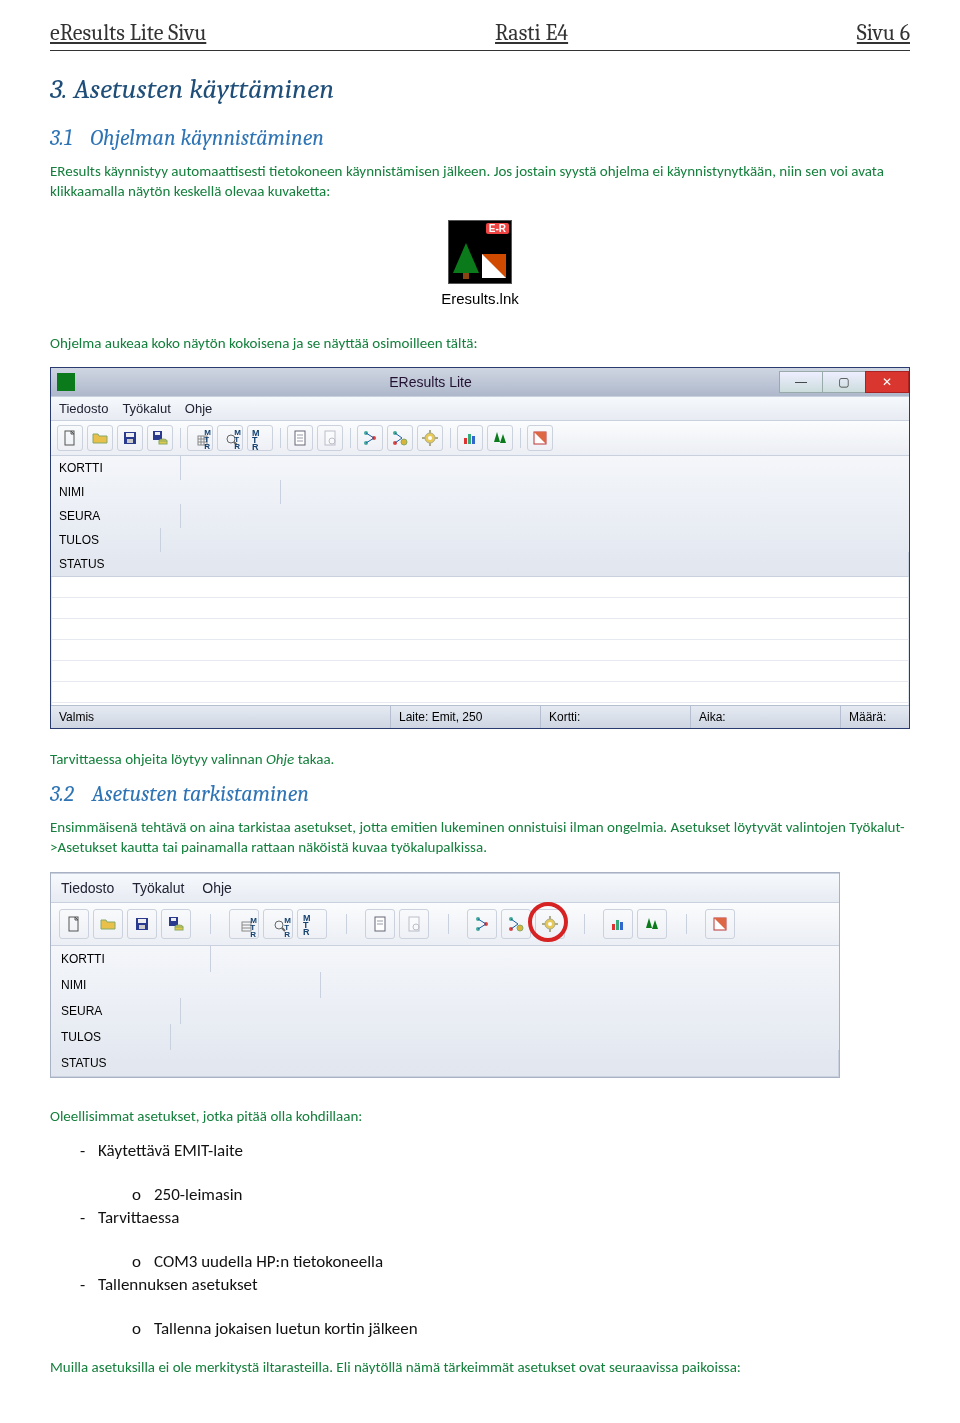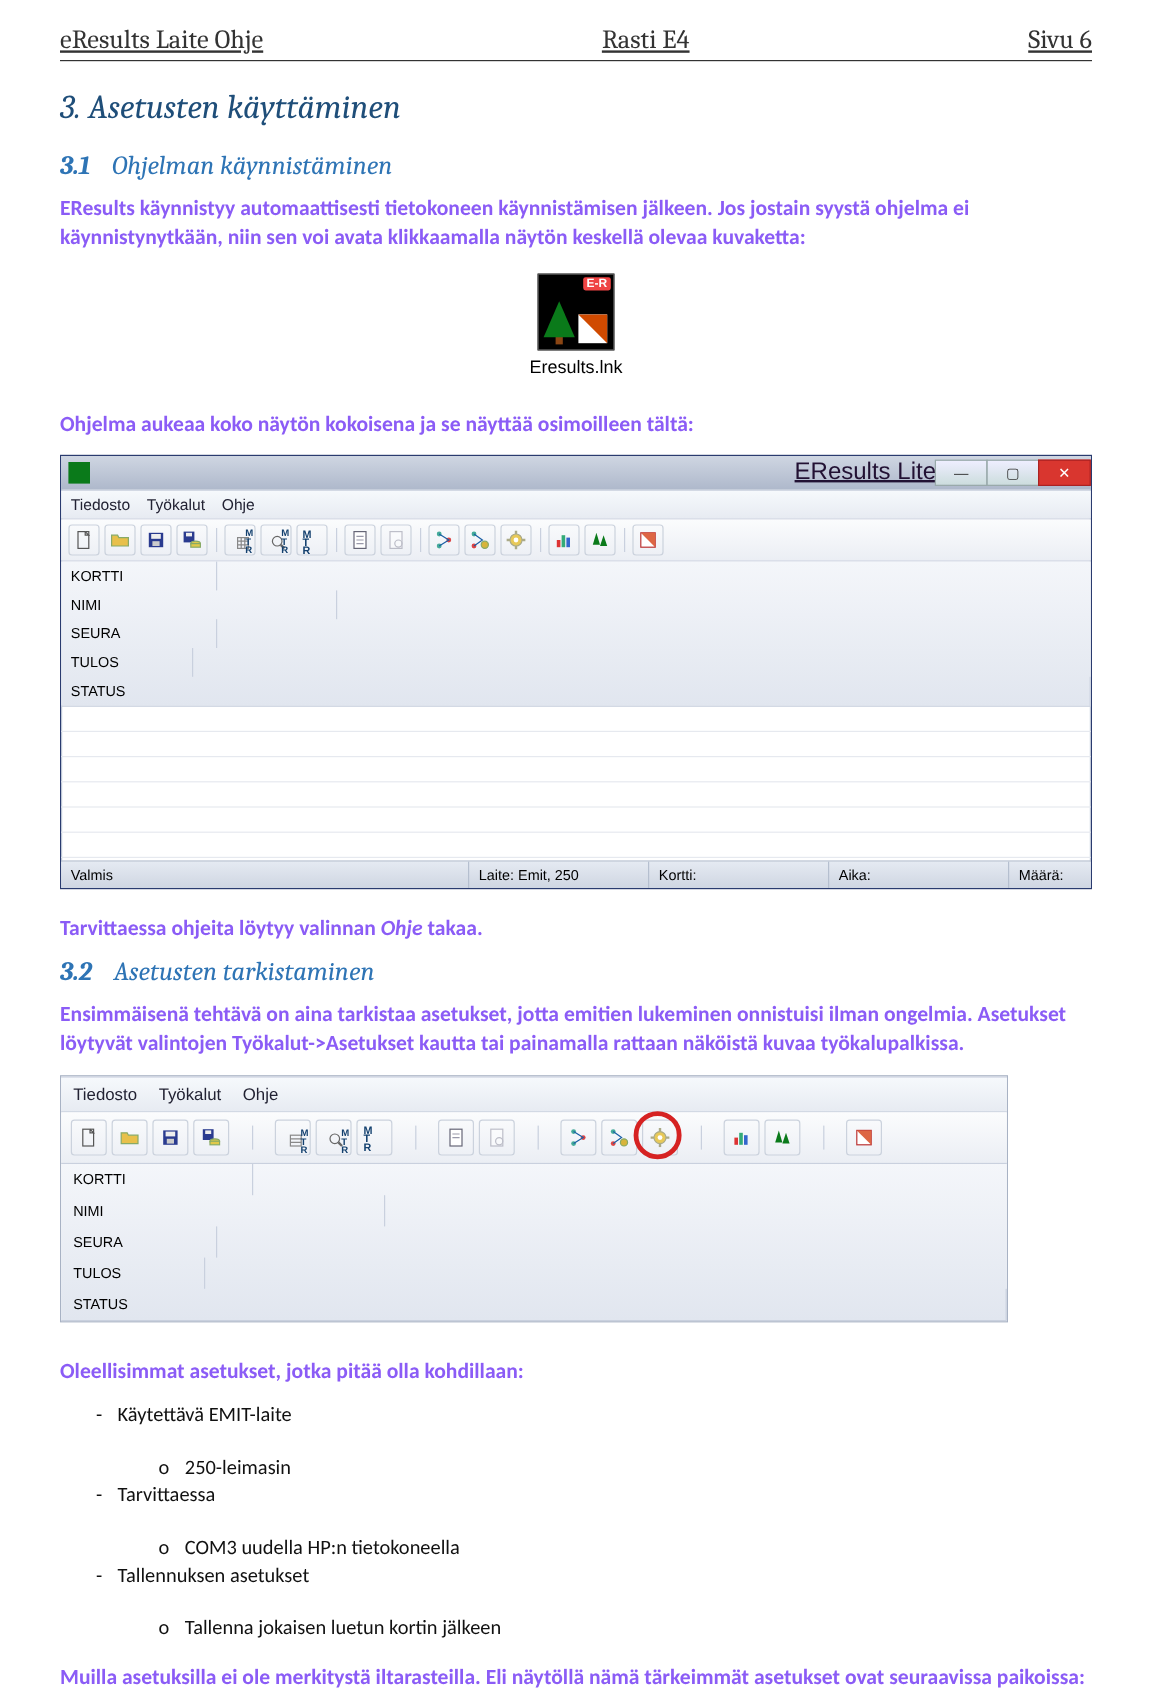--- a/index.html
+++ b/index.html
@@ -30,28 +30,27 @@
     margin: 10px 0 20px 0;
   }
   h3.subsection {
     color: #2E74B5;
     font-family: Cambria, Georgia, serif;
     font-size: 22px;
     font-weight: 400;
     font-style: italic;
     margin: 12px 0 10px 0;
   }
-  h3.subsection .numblk { margin-right: 18px; font-weight: bold; }
+  h3.subsection .numblk { margin-right: 18px; }
   p.body {
     font-family: Calibri, Arial, sans-serif;
-    font-size: 18px;
+    font-size: 15px;
     line-height: 1.35;
     margin: 8px 0 14px 0;
-    color: #8b5cf6;
-    font-weight: bold;
+    color: #15803d;
   }
   p.tight { margin: 6px 0; }
   .icon-block {
     text-align: center;
     margin: 18px 0 26px 0;
     font-family: 'Segoe UI', Arial, sans-serif;
   }
   .desktop-icon {
     width: 64px; height: 64px;
     margin: 0 auto 6px auto;
@@ -93,21 +92,21 @@
   }
   .titlebar {
     background: linear-gradient(#cfd6e2,#aeb8cb);
     display:flex; align-items:center; height:28px;
     position:relative;
   }
   .titlebar .app-icon {
     width:18px; height:18px; margin:0 6px; background:#0a7a1a;
     display:inline-block;
   }
-  .titlebar .title { flex:1; text-align:right; color:#213; font-size:20px;text-decoration:underline; }
+  .titlebar .title { flex:1; text-align:center; color:#213; font-size:14px; }
   .win-btns { display:flex; }
   .win-btn {
     width:44px; height:22px; border:1px solid #9aa; margin-left:-1px;
     background:linear-gradient(#eef,#cdd);
     display:flex; align-items:center; justify-content:center;
     font-size:12px; color:#333;
   }
   .win-btn.close { background:#d9362f; color:#fff; border-color:#a22; }
   .menubar {
     background:linear-gradient(#f6f9fc,#e7ebf2);
@@ -181,21 +180,21 @@
   ul.dash > li::before { content:"-"; position:absolute; left:0; }
   ul.circ { list-style:none; padding-left: 34px; margin-top: 23px; }
   ul.circ > li { position:relative; padding-left:22px; margin:2px 0;}
   ul.circ > li::before { content:"o"; position:absolute; left:0; font-family: Calibri, Arial; }
   .italic { font-style: italic; }
 </style>
 </head>
 <body>
 
 <div class="doc-header">
-  <span>eResults Laite Ohje</span>
+  <span>eResults Lite Sivu</span>
   <span>Rasti E4</span>
   <span>Sivu 6</span>
 </div>
 
 <h2 class="section-title">
   <span>3.</span>
   <span>Asetusten käyttäminen</span>
 </h2>
 
 <h3 class="subsection">

